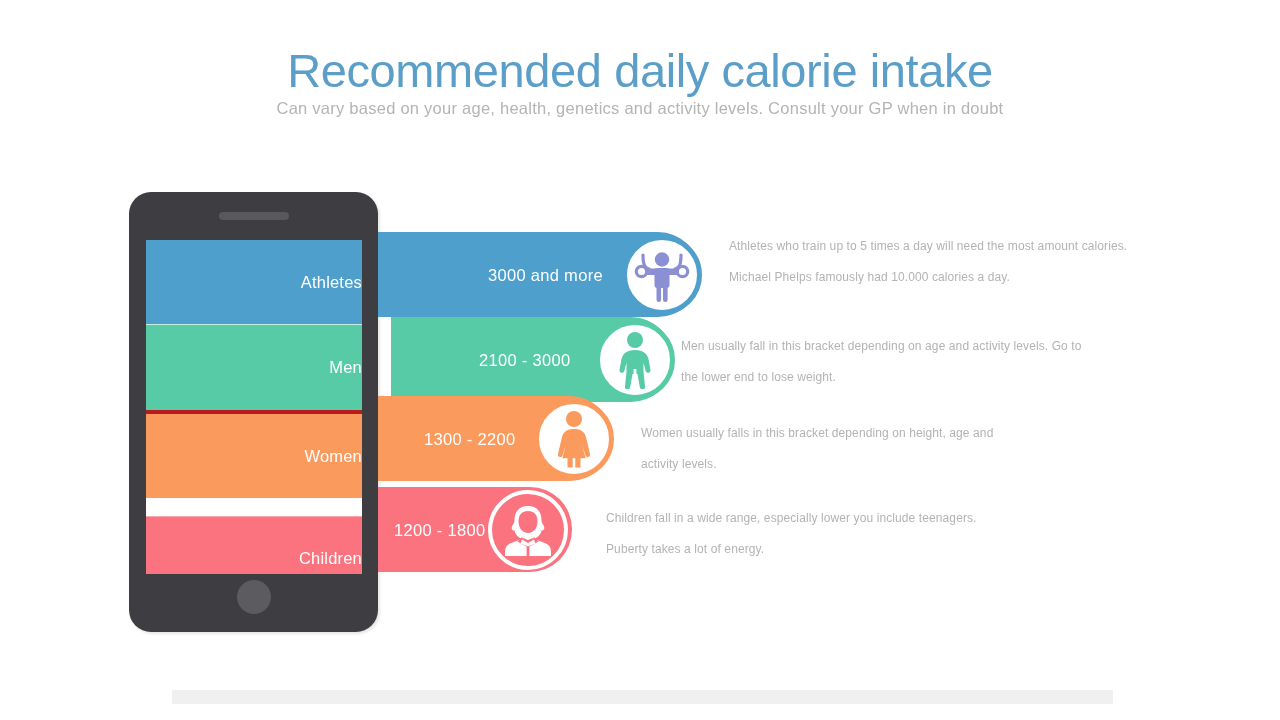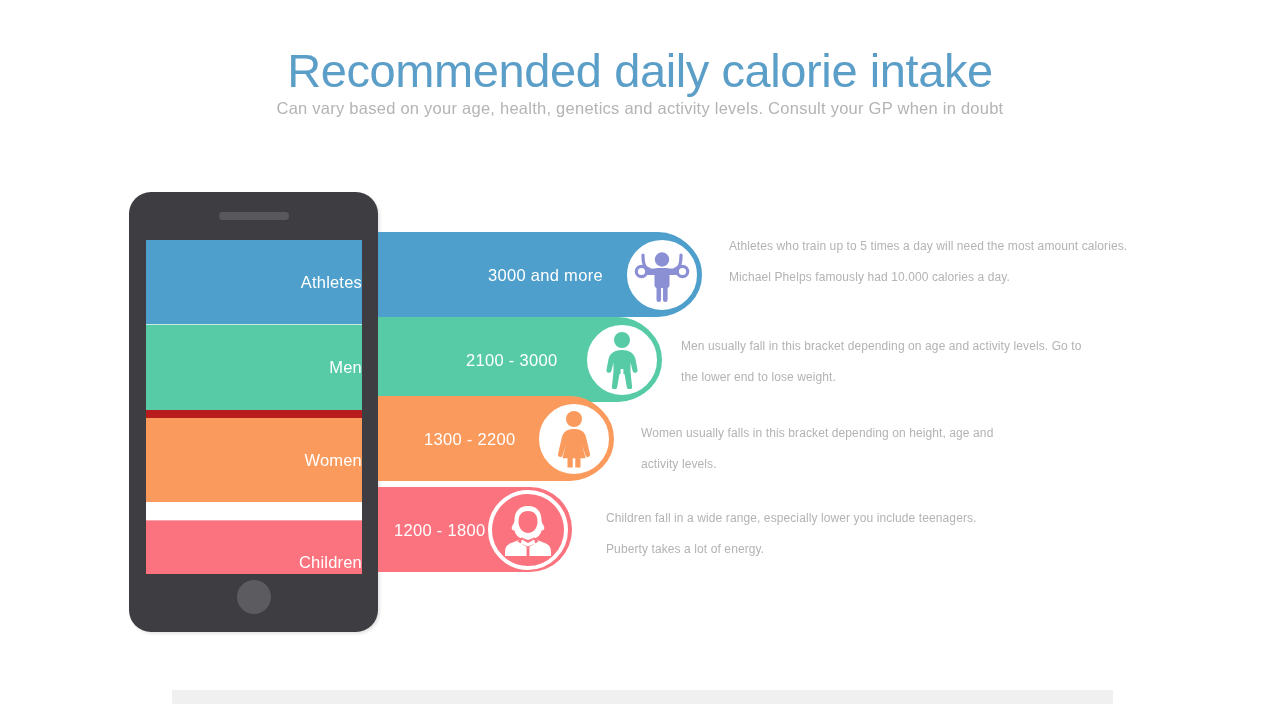--- a/index.html
+++ b/index.html
@@ -88,21 +88,21 @@
     height: 84px;
     display: flex;
     align-items: center;
     justify-content: flex-end;
     color: #ffffff;
     font-size: 16.5px;
     letter-spacing: 0.2px;
   }
   .screen-band.b0 { height: 84px; }
   .screen-band.b1 { height: 85px; border-top: 1px solid rgba(255,255,255,0.65); }
-  .screen-band.b2 { height: 84px; border-top: 8px solid #b91c1c; }
+  .screen-band.b2 { height: 84px; border-top: 4px solid #b91c1c; }
   .screen-band.b3 { height: 82px; border-top: 1px solid rgba(255,255,255,0.35); margin-top: 18px; }
 
   
   #bars {
     position: absolute;
     left: 378px;
     top: 232px;
     width: 760px;
     height: 350px;
   }
@@ -209,21 +209,21 @@
         <circle cx="51.5" cy="24.5" r="5.2" fill="none" stroke="#8b8fd4" stroke-width="3.2"></circle>
         <circle cx="31" cy="12.5" r="7.2" fill="#8b8fd4"></circle>
         <rect x="14" y="21.5" width="34" height="6.4" rx="3.2" fill="#8b8fd4"></rect>
         <rect x="23.5" y="21" width="15" height="20" rx="3" fill="#8b8fd4"></rect>
         <rect x="25.5" y="34" width="4.6" height="21" rx="2.2" fill="#8b8fd4"></rect>
         <rect x="32" y="34" width="4.6" height="21" rx="2.2" fill="#8b8fd4"></rect>
       </svg>
     </div>
   </div>
 
-  <div class="bar-row" style="top:85px; width:290px;">
+  <div class="bar-row" style="top:85px; width:290px;margin-left:13px;">
     <div class="bar-fill" style="width:282px; background:#56cba6;"></div>
     <div class="bar-value" style="left:88px;">2100 - 3000</div>
     <div class="bar-circle ring" style="left:204px; color:#56cba6;">
       <svg width="42" height="58" viewBox="0 0 42 58" aria-hidden="true">
         <circle cx="21" cy="9" r="8" fill="#56cba6"></circle>
         <path d="M21 19 c-7 0 -12 3 -13.5 9 l-2 11 c-0.5 3 4 4 4.8 1 l2.2 -8.5 l0 9 l-1.6 15.5 c-0.3 3.2 5 3.2 5.3 0 l2.3 -13 h5 l2.3 13 c0.3 3.2 5.6 3.2 5.3 0 l-1.6 -15.5 l0 -9 l2.2 8.5 c0.8 3 5.3 2 4.8 -1 l-2 -11 c-1.5 -6 -6.5 -9 -13.5 -9 z" fill="#56cba6"></path>
         <rect x="19.6" y="38" width="2.8" height="19" fill="#ffffff"></rect>
       </svg>
     </div>
   </div>

